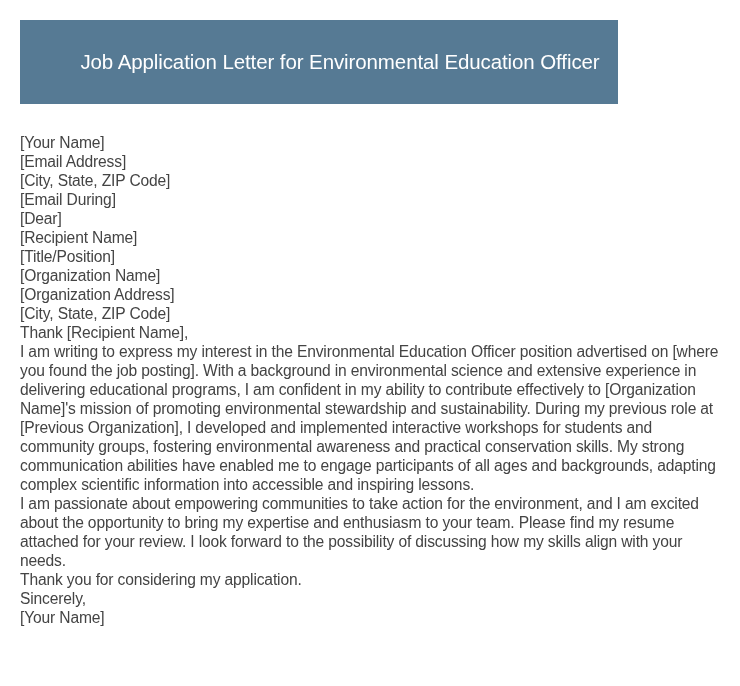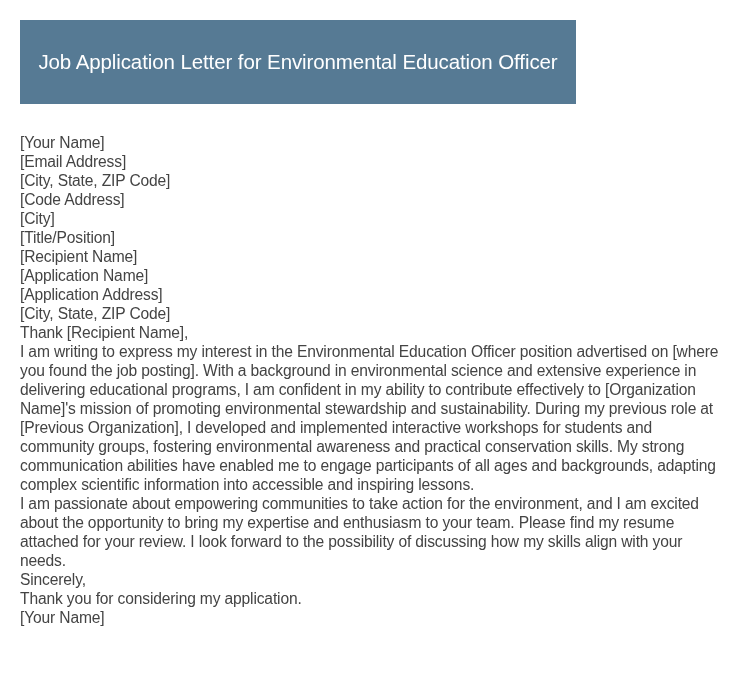--- a/index.html
+++ b/index.html
@@ -21,20 +21,21 @@
     .header {
       position: absolute;
       left: 20px;
       top: 20px;
       width: 556px;
       height: 84px;
       background: #567a94;
       display: flex;
       align-items: center;
       justify-content: center;
+      padding-left: 42px;
     }
     .header h1 {
       margin: 0;
       font-weight: normal;
       font-size: 20.5px;
       color: #ffffff;
       letter-spacing: -0.1px;
     }
     .letter {
       position: absolute;
@@ -55,27 +56,27 @@
 
 <div class="page">
   <div class="header">
     <h1>Job Application Letter for Environmental Education Officer</h1>
   </div>
 
   <div class="letter">
     <p>[Your Name]</p>
     <p>[Email Address]</p>
     <p>[City, State, ZIP Code]</p>
-    <p>[Code Address]</p>
-    <p>[City]</p>
+    <p>[Email During]</p>
+    <p>[Dear]</p>
+    <p>[Recipient Name]</p>
     <p>[Title/Position]</p>
-    <p>[Recipient Name]</p>
-    <p>[Application Name]</p>
-    <p>[Application Address]</p>
+    <p>[Organization Name]</p>
+    <p>[Organization Address]</p>
     <p>[City, State, ZIP Code]</p>
     <p>Thank [Recipient Name],</p>
     <p>I am writing to express my interest in the Environmental Education Officer position advertised on [where you found the job posting]. With a background in environmental science and extensive experience in delivering educational programs, I am confident in my ability to contribute effectively to [Organization Name]'s mission of promoting environmental stewardship and sustainability. During my previous role at [Previous Organization], I developed and implemented interactive workshops for students and community groups, fostering environmental awareness and practical conservation skills. My strong communication abilities have enabled me to engage participants of all ages and backgrounds, adapting complex scientific information into accessible and inspiring lessons.</p>
     <p>I am passionate about empowering communities to take action for the environment, and I am excited about the opportunity to bring my expertise and enthusiasm to your team. Please find my resume attached for your review. I look forward to the possibility of discussing how my skills align with your needs.</p>
+    <p>Thank you for considering my application.</p>
     <p>Sincerely,</p>
-    <p>Thank you for considering my application.</p>
     <p>[Your Name]</p>
   </div>
 </div>
 
 </body></html>

